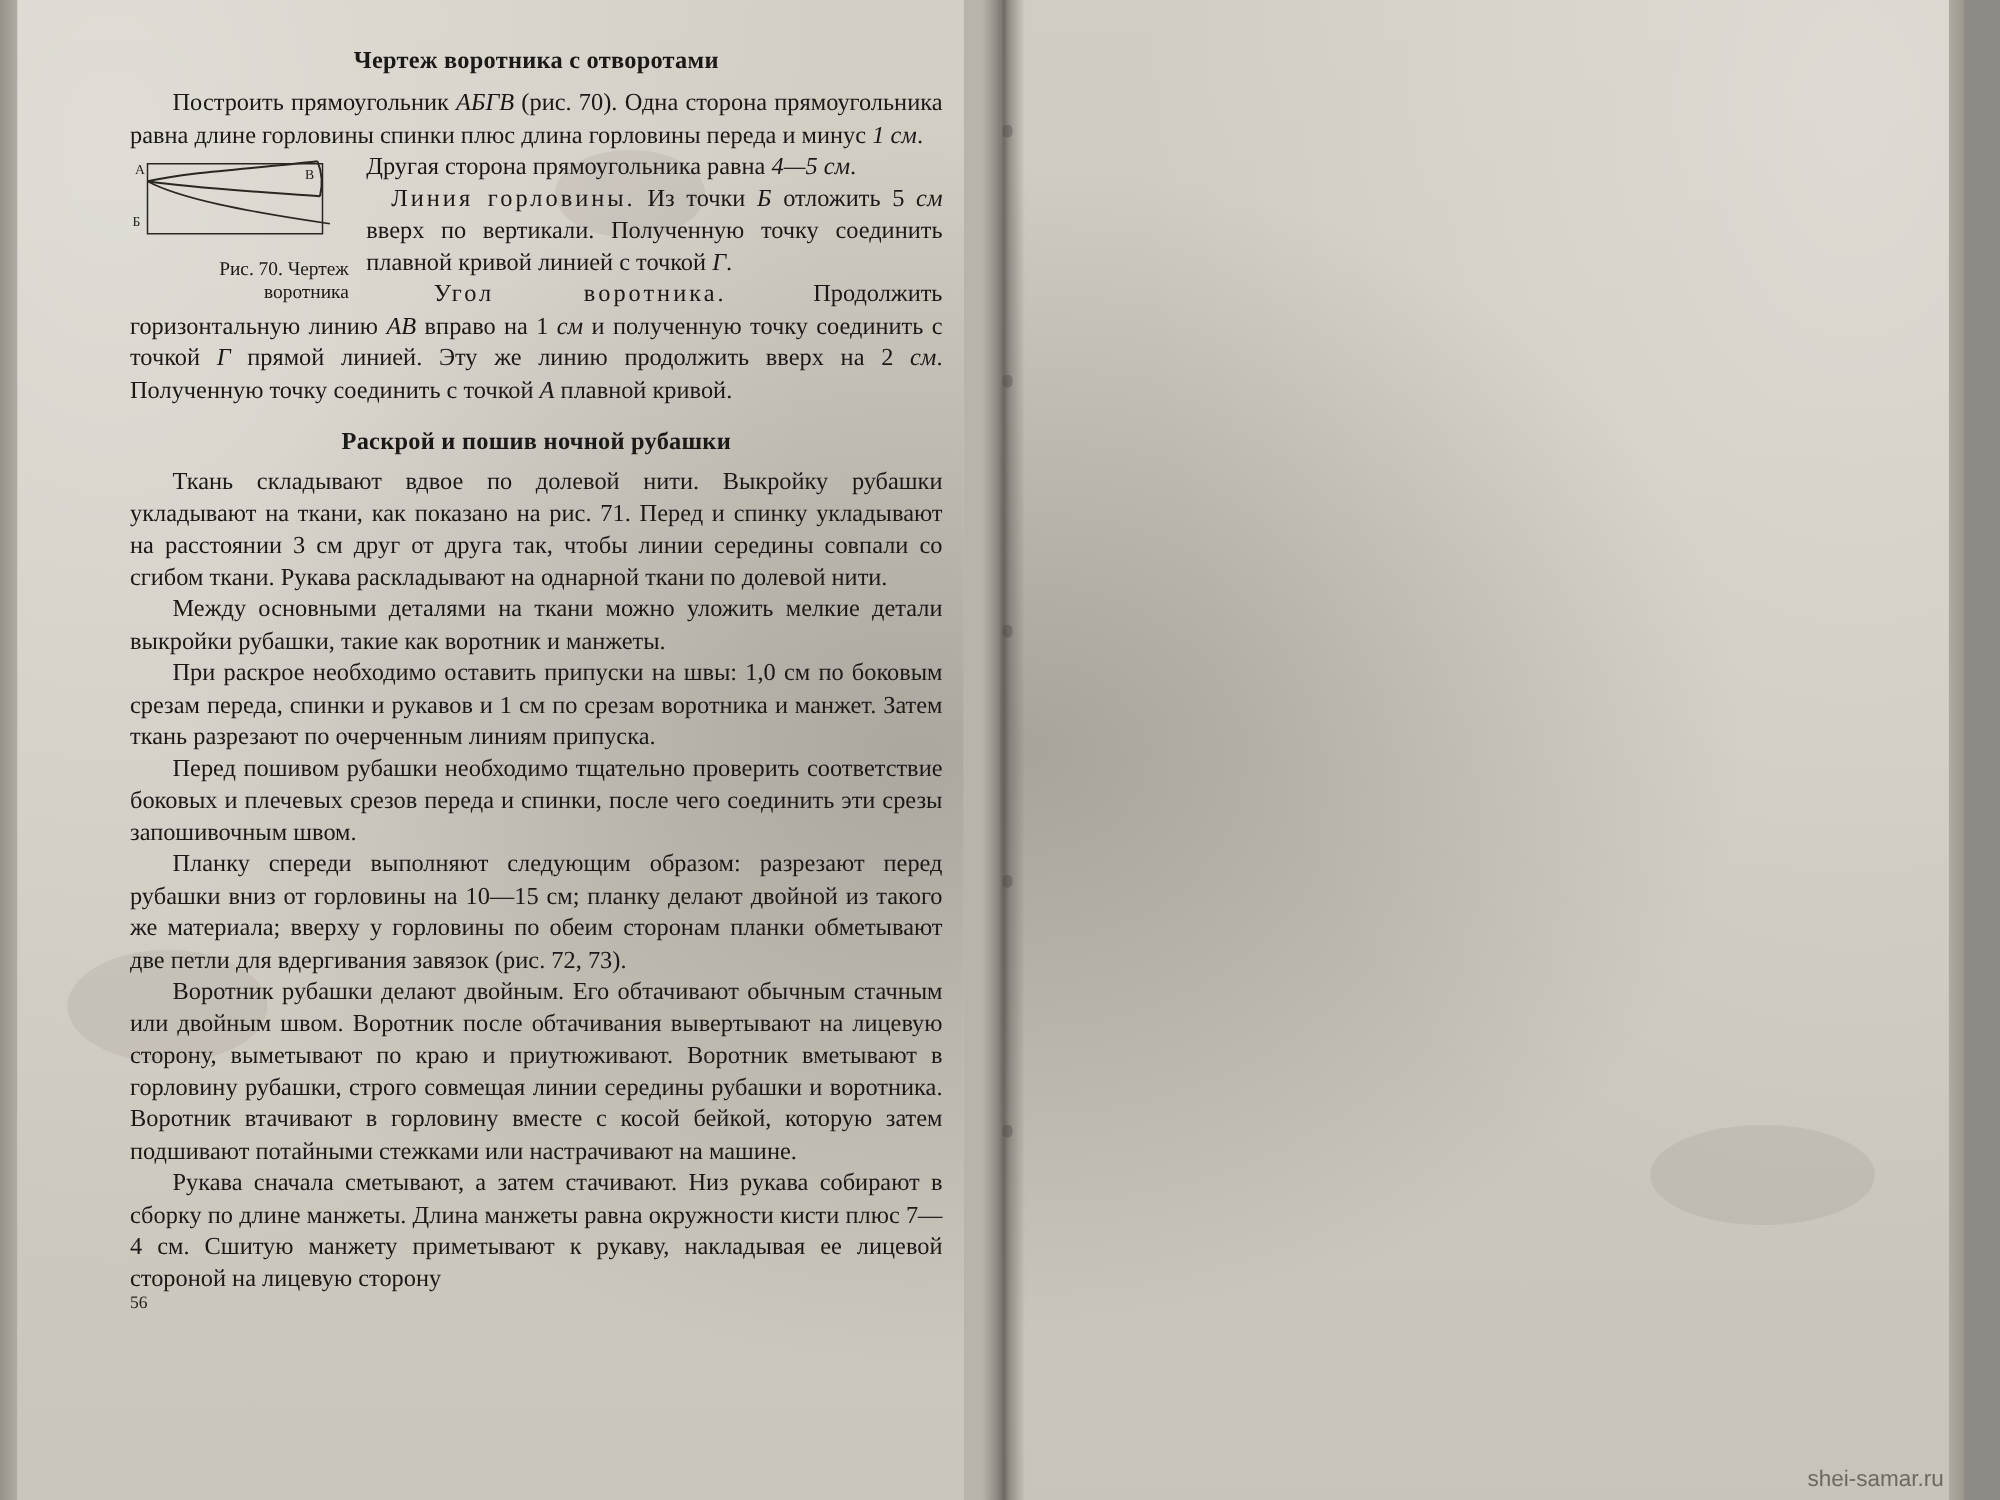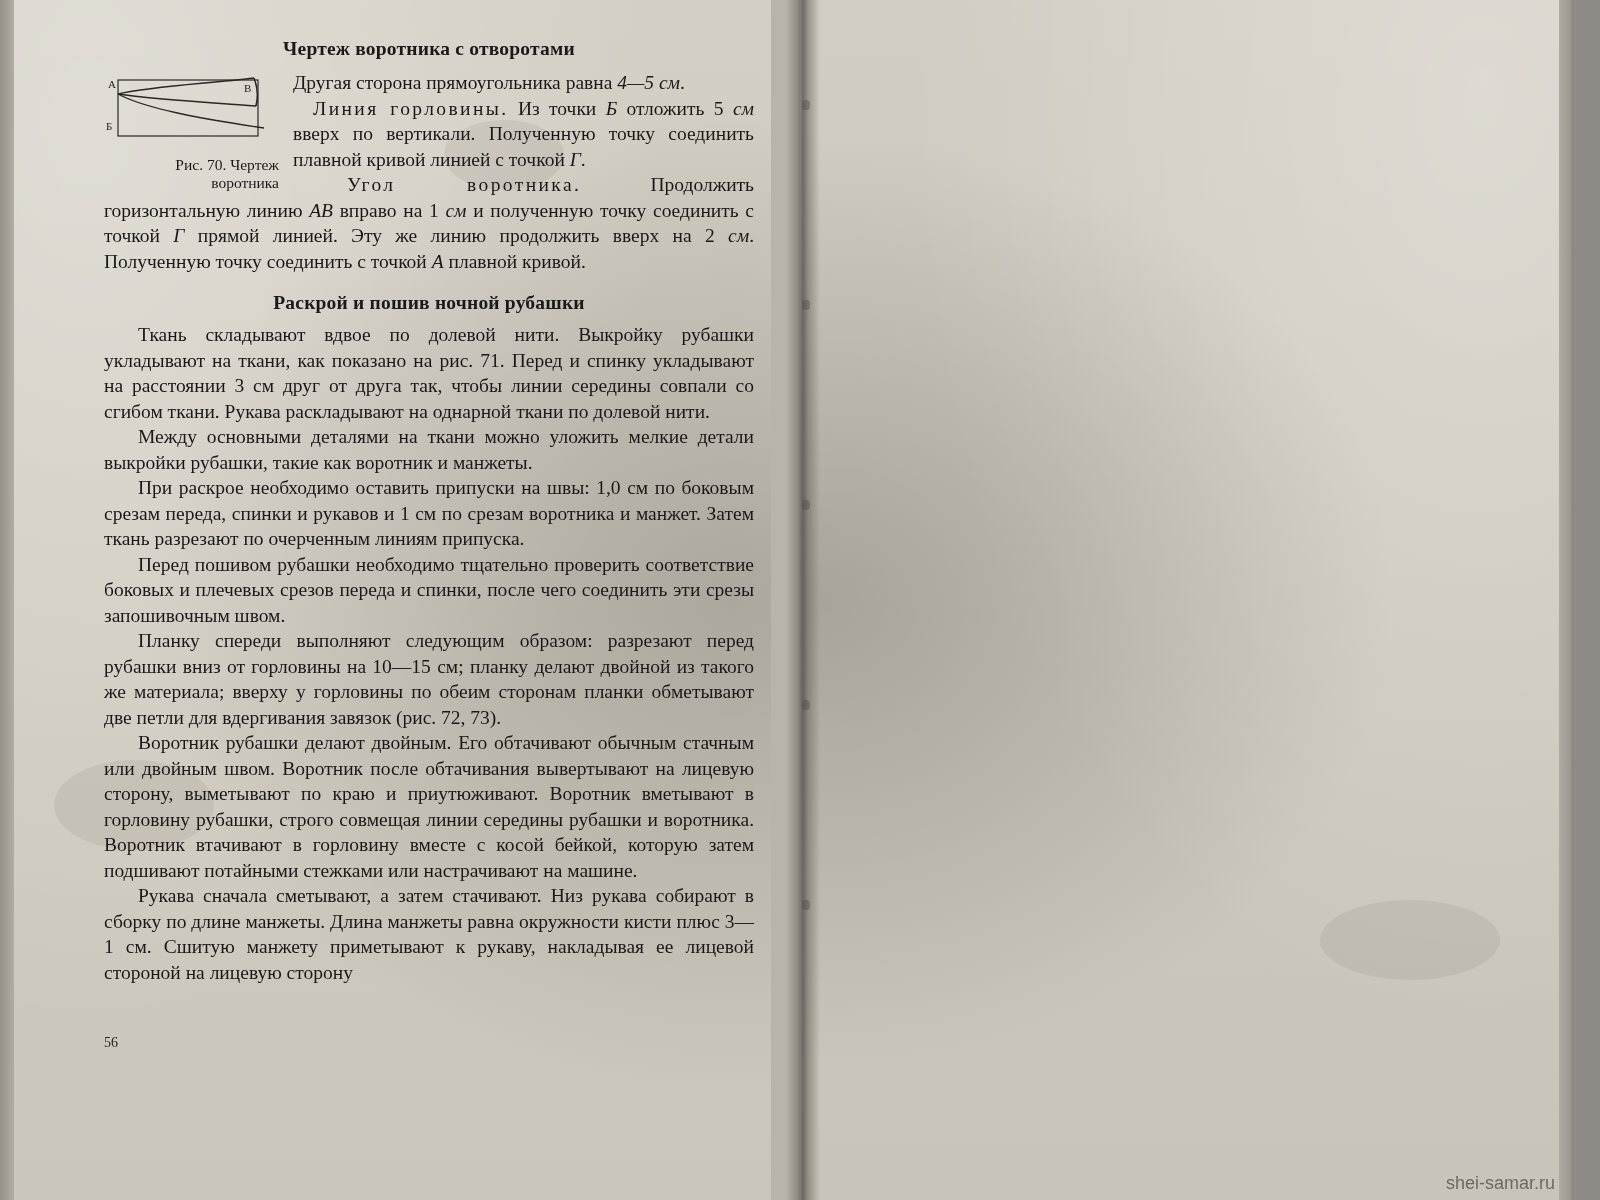--- a/index.html
+++ b/index.html
@@ -141,20 +141,21 @@
 <div class="book">
 
   <div class="paper paper-left">
     <div class="blotch" style="left:40px;top:760px;width:160px;height:90px;"></div>
     <div class="blotch" style="left:430px;top:120px;width:120px;height:70px;"></div>
 
     <div class="col col-left">
 
       <h2 class="head">Чертеж воротника с отворотами</h2>
 
+      <p>Построить прямоугольник <i class="it">АБГВ</i> (рис. 70). Одна сторона прямоугольника равна длине горловины спинки плюс длина горловины переда и минус <i class="it">1 см</i>.</p>
 
       <div class="fig70">
         <div class="box">
           <svg width="170" height="78" viewBox="0 0 170 78">
             <rect x="14" y="8" width="140" height="56" fill="none" stroke="#2a2723" stroke-width="1.2"></rect>
             <path d="M14,22 C50,14 100,12 150,6" fill="none" stroke="#2a2723" stroke-width="1.6"></path>
             <path d="M14,22 C46,27 96,30 152,34" fill="none" stroke="#2a2723" stroke-width="1.6"></path>
             <path d="M150,6 C154,16 154,26 152,34" fill="none" stroke="#2a2723" stroke-width="1.6"></path>
             <path d="M14,22 C40,36 92,46 160,56" fill="none" stroke="#2a2723" stroke-width="1.3"></path>
             <text x="4" y="16" font-family="Liberation Serif, serif" font-size="11" fill="#201d1a">А</text>
@@ -170,21 +171,21 @@
       <p><span class="sp">Угол воротника.</span> Продолжить горизонтальную линию <i class="it">АВ</i> вправо на 1 <i class="it">см</i> и полученную точку соединить с точкой <i class="it">Г</i> прямой линией. Эту же линию продолжить вверх на 2 <i class="it">см</i>. Полученную точку соединить с точкой <i class="it">А</i> плавной кривой.</p>
 
       <h2 class="head secondary">Раскрой и пошив ночной рубашки</h2>
 
       <p>Ткань складывают вдвое по долевой нити. Выкройку рубашки укладывают на ткани, как показано на рис. 71. Перед и спинку укладывают на расстоянии 3 см друг от друга так, чтобы линии середины совпали со сгибом ткани. Рукава раскладывают на однарной ткани по долевой нити.</p>
       <p>Между основными деталями на ткани можно уложить мелкие детали выкройки рубашки, такие как воротник и манжеты.</p>
       <p>При раскрое необходимо оставить припуски на швы: 1,0 см по боковым срезам переда, спинки и рукавов и 1 см по срезам воротника и манжет. Затем ткань разрезают по очерченным линиям припуска.</p>
       <p>Перед пошивом рубашки необходимо тщательно проверить соответствие боковых и плечевых срезов переда и спинки, после чего соединить эти срезы запошивочным швом.</p>
       <p>Планку спереди выполняют следующим образом: разрезают перед рубашки вниз от горловины на 10—15 см; планку делают двойной из такого же материала; вверху у горловины по обеим сторонам планки обметывают две петли для вдергивания завязок (рис. 72, 73).</p>
       <p>Воротник рубашки делают двойным. Его обтачивают обычным стачным или двойным швом. Воротник после обтачивания выверты­вают на лицевую сторону, выметывают по краю и приутюживают. Воротник вметывают в горловину рубашки, строго совмещая линии середины рубашки и воротника. Воротник втачивают в горловину вместе с косой бейкой, которую затем подшивают потайными стежками или настрачивают на машине.</p>
-      <p>Рукава сначала сметывают, а затем стачивают. Низ рукава собирают в сборку по длине манжеты. Длина манжеты равна окружности кисти плюс 3—1 см. Сшитую манжету приметывают к рукаву, накладывая ее лицевой стороной на лицевую сторону</p>
+      <p>Рукава сначала сметывают, а затем стачивают. Низ рукава собирают в сборку по длине манжеты. Длина манжеты равна окружности кисти плюс 7—4 см. Сшитую манжету приметывают к рукаву, накладывая ее лицевой стороной на лицевую сторону</p>
     </div>
 
     <div class="pagenum pagenum-left">56</div>
   </div>
 
   <div class="paper paper-right">
     <div class="blotch" style="left:520px;top:900px;width:180px;height:80px;"></div>
 
   </div>
 

